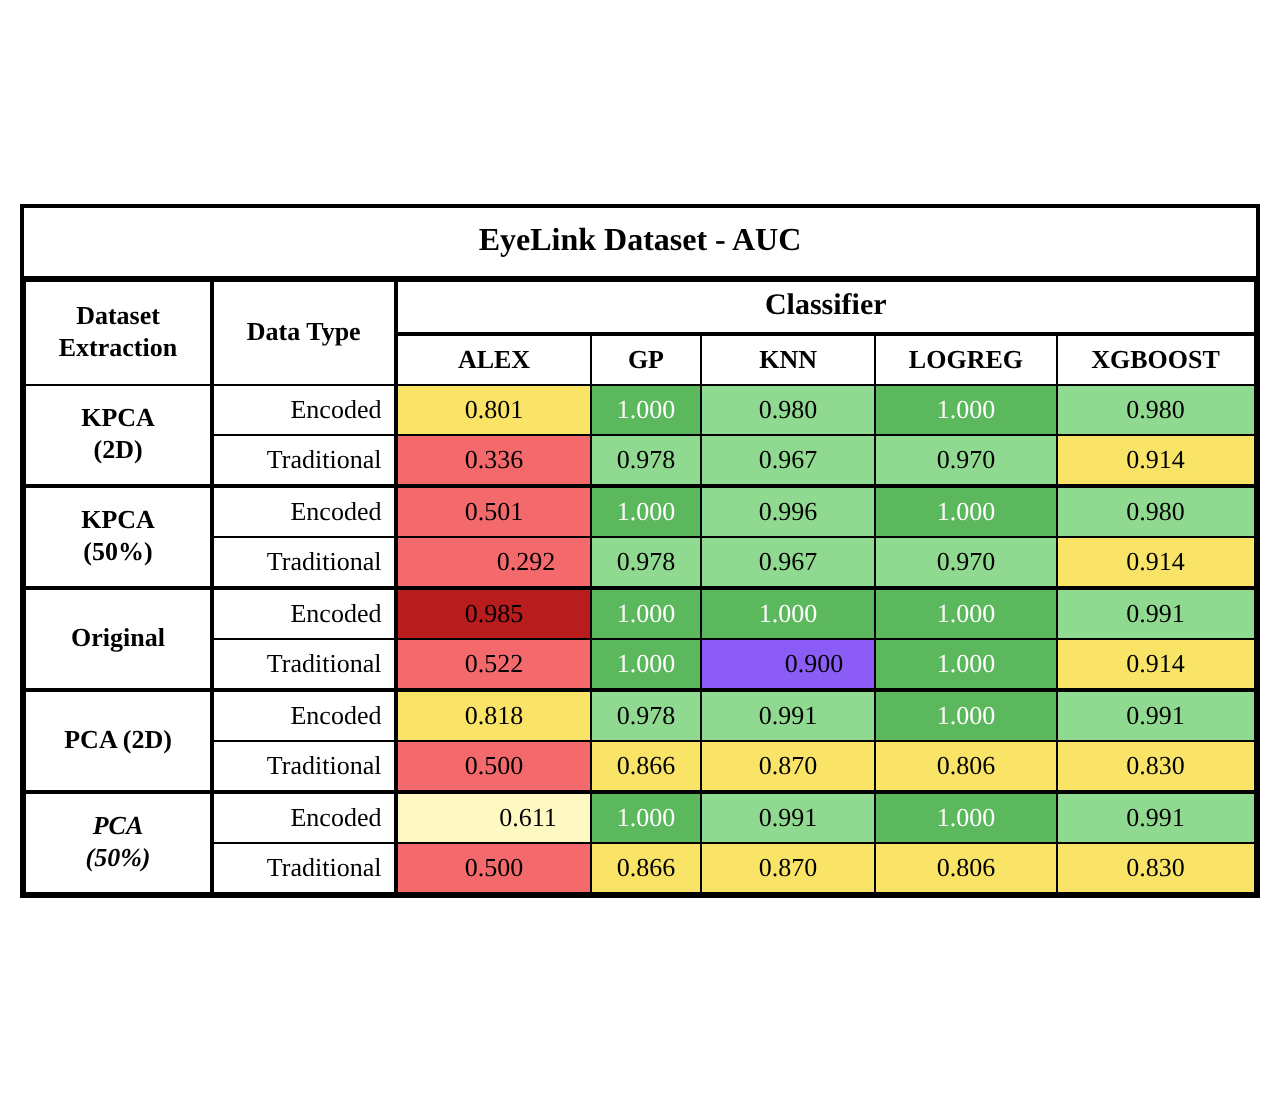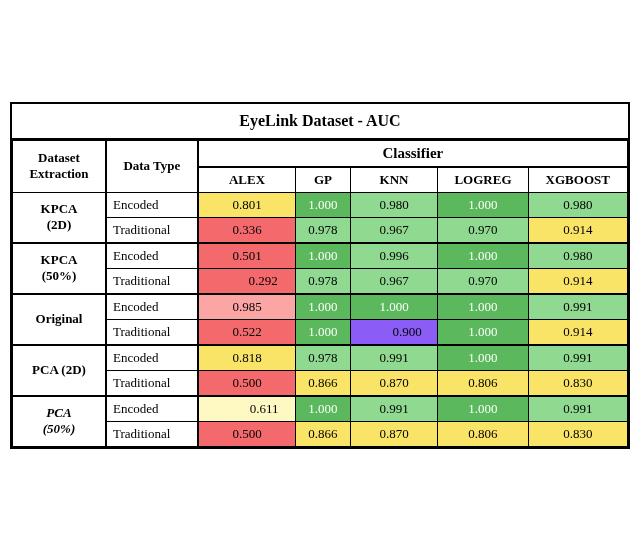--- a/index.html
+++ b/index.html
@@ -47,21 +47,21 @@
     .sub-header th {
       font-weight: bold;
       border-top: 2px solid #000;
     }
     .feat-col {
       font-weight: bold;
       vertical-align: middle;
       text-align: center;
     }
     .datatype-col {
-      text-align: left;
+      text-align: right;
       vertical-align: middle;
     }
   </style>
 </head>
 <body>
 
 <div class="table-wrapper">
   <div class="table-title">EyeLink Dataset - AUC</div>
   <table>
     <thead>
@@ -112,21 +112,21 @@
           <td class="datatype-col" style="border-right: 2px solid rgb(0, 0, 0);">Traditional</td>
           <td style="background-color: rgb(244, 105, 107); padding-left: 38px;">0.292</td>
           <td style="background-color: rgb(144, 217, 144);">0.978</td>
           <td style="background-color: rgb(144, 217, 144);">0.967</td>
           <td style="background-color: rgb(144, 217, 144);">0.970</td>
           <td style="background-color: rgb(249, 228, 104);">0.914</td>
         </tr>
         <tr style="border-top: 2px solid rgb(0, 0, 0);">
           <td rowspan="2" class="feat-col" style="white-space: pre-line; border-right: 2px solid rgb(0, 0, 0); border-top: 2px solid rgb(0, 0, 0);">Original</td>
           <td class="datatype-col" style="border-right: 2px solid rgb(0, 0, 0); border-top: 2px solid rgb(0, 0, 0);">Encoded</td>
-          <td style="border-top: 2px solid rgb(0, 0, 0); background-color: #fca5a5;">0.985</td>
+          <td style="border-top: 2px solid rgb(0, 0, 0); background-color: #b91c1c;">0.985</td>
           <td style="border-top: 2px solid rgb(0, 0, 0); background-color: rgb(92, 184, 92); color: rgb(255, 255, 255);">1.000</td>
           <td style="border-top: 2px solid rgb(0, 0, 0); background-color: rgb(92, 184, 92); color: rgb(255, 255, 255);">1.000</td>
           <td style="border-top: 2px solid rgb(0, 0, 0); background-color: rgb(92, 184, 92); color: rgb(255, 255, 255);">1.000</td>
           <td style="border-top: 2px solid rgb(0, 0, 0); background-color: rgb(144, 217, 144);">0.991</td>
         </tr>
         <tr>
           <td class="datatype-col" style="border-right: 2px solid rgb(0, 0, 0);">Traditional</td>
           <td style="background-color: rgb(244, 105, 107);">0.522</td>
           <td style="background-color: rgb(92, 184, 92); color: rgb(255, 255, 255);">1.000</td>
           <td style="background-color: #8b5cf6; padding-left: 32px;">0.900</td>

